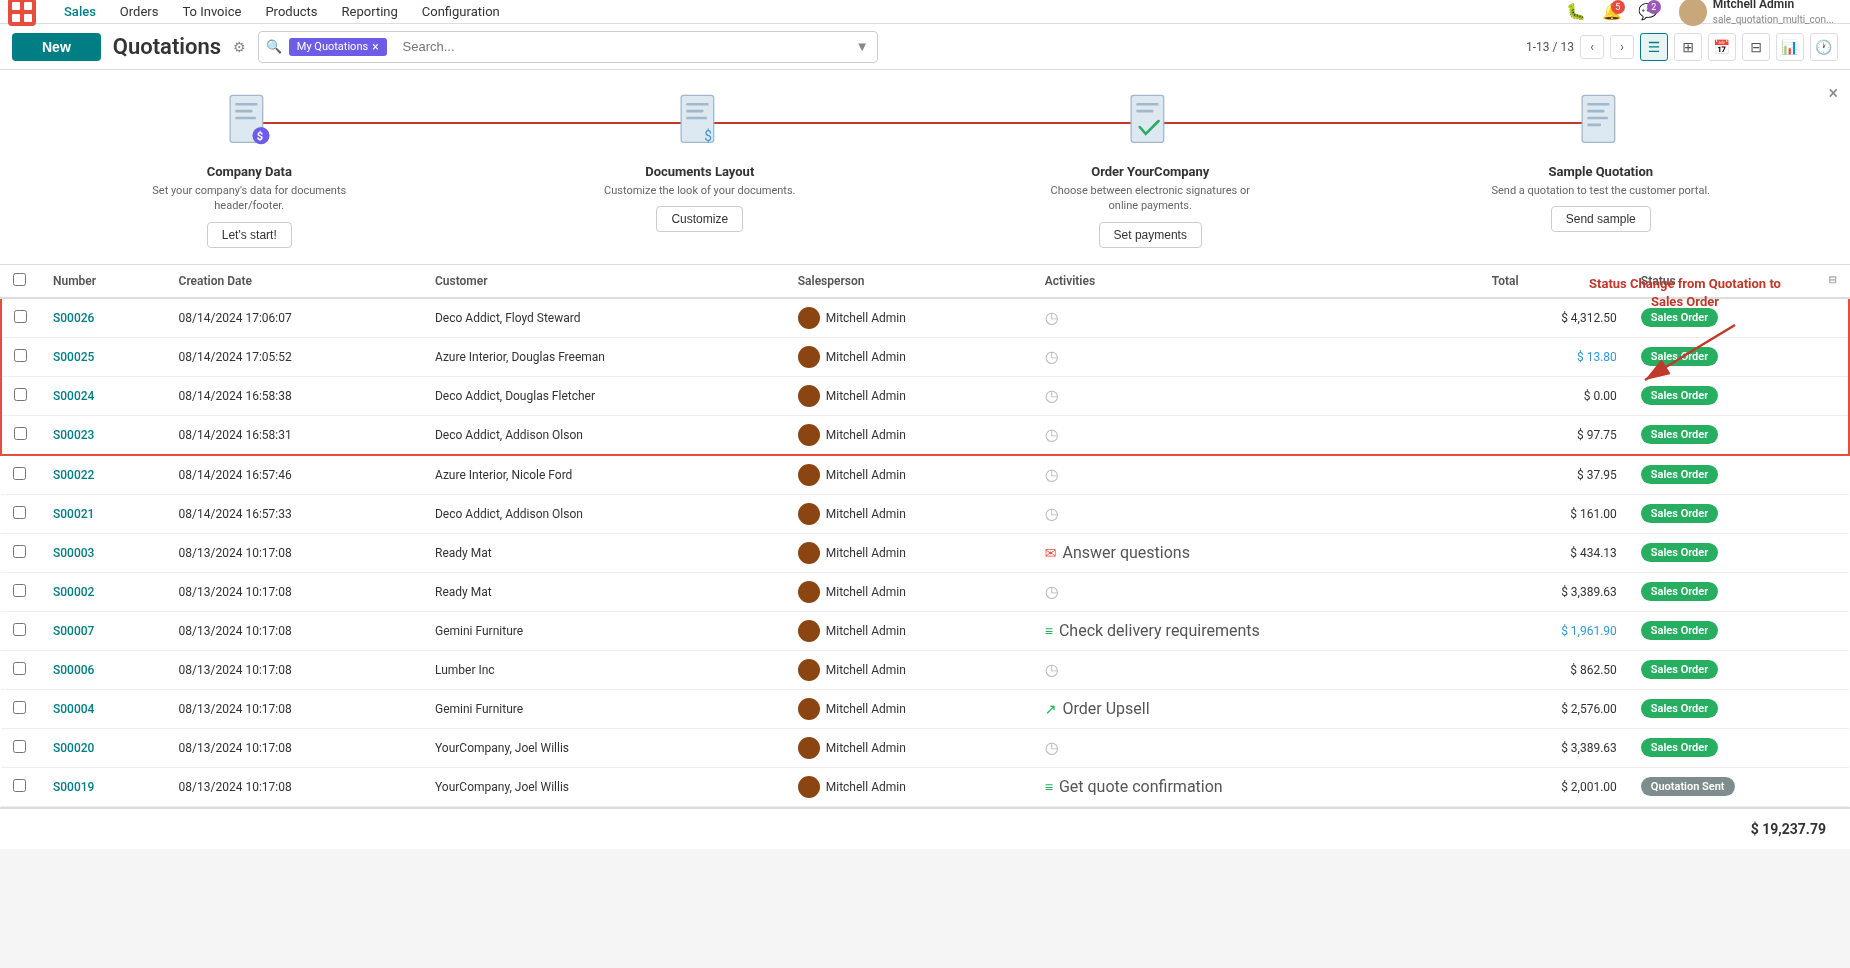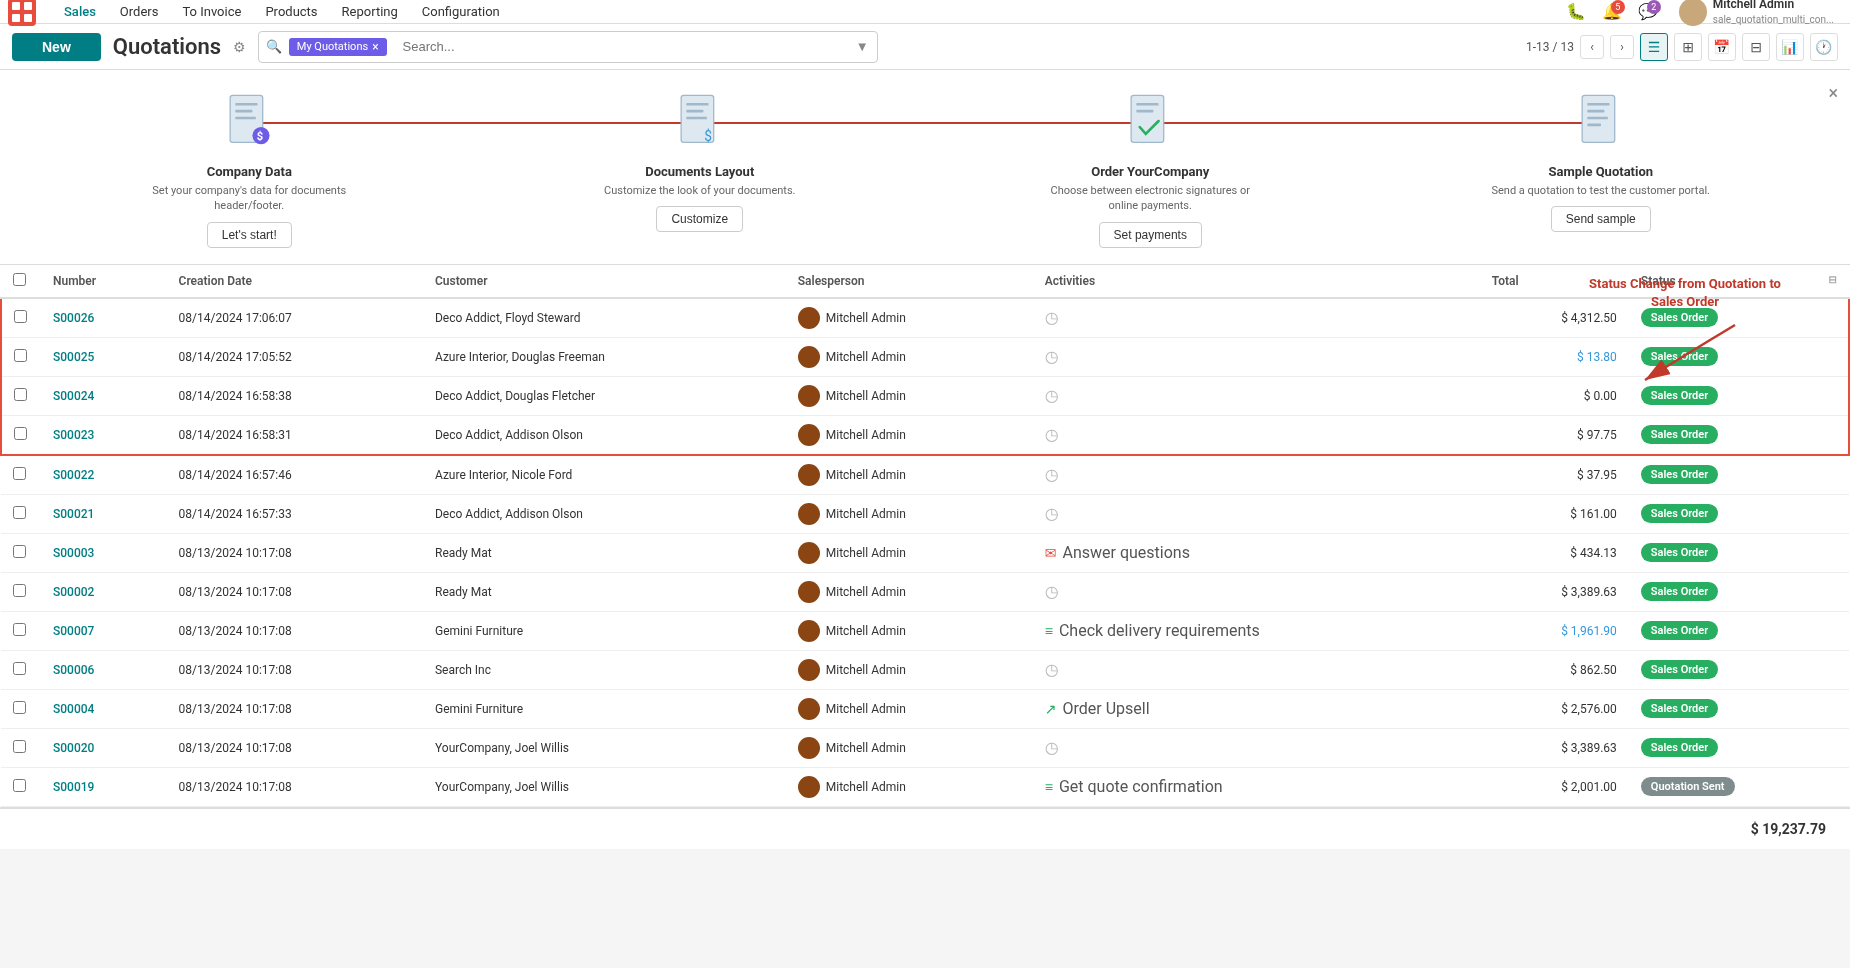--- a/index.html
+++ b/index.html
@@ -677,21 +677,21 @@
     <td>
       <span class="badge-status">Sales Order</span>
     </td>
   </tr>
         <tr>
     <td class="checkbox-cell">
       <input type="checkbox" style="">
     </td>
     <td><span class="order-number">S00006</span></td>
     <td>08/13/2024 10:17:08</td>
-    <td>Search Inc</td>
+    <td>Lumber Inc</td>
     <td>
       <div class="salesperson-cell">
         <div class="sp-avatar">
                 <svg viewBox="0 0 22 22" width="20" height="20">
                   <circle cx="11" cy="8" r="4" fill="#8b4513"></circle>
                   <ellipse cx="11" cy="18" rx="7" ry="4" fill="#8b4513"></ellipse>
                 </svg>
               </div>
         <span>Mitchell Admin</span>
       </div>

